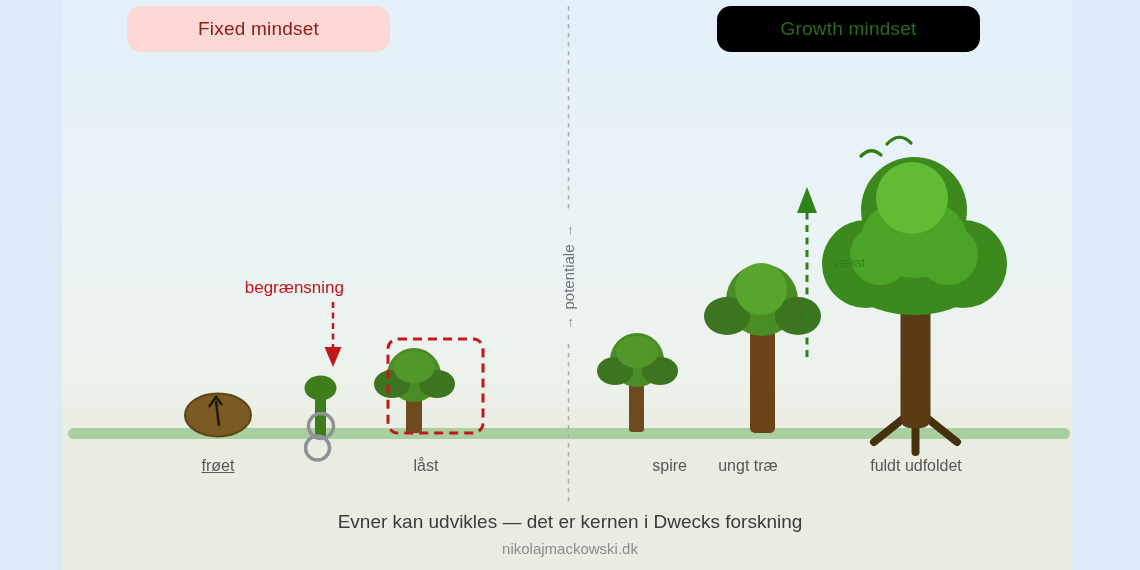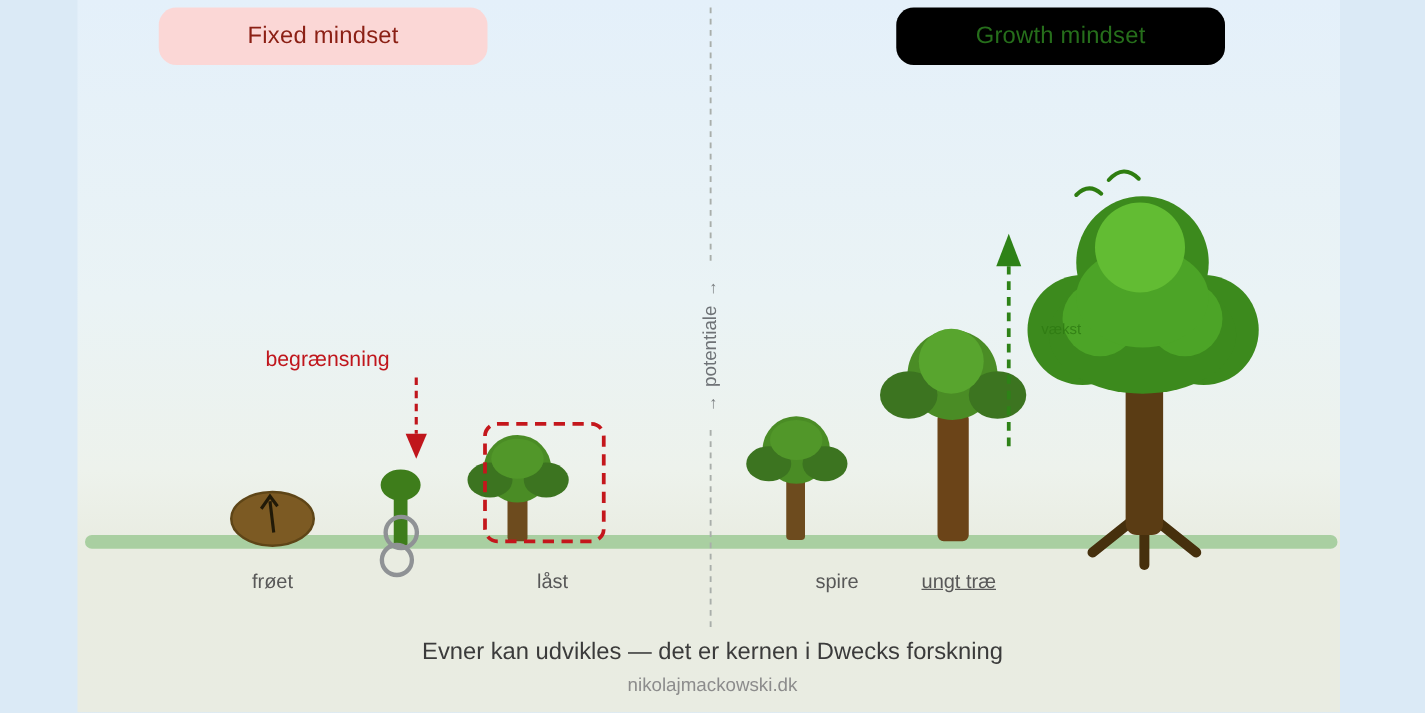--- a/index.html
+++ b/index.html
@@ -16,21 +16,21 @@
   svg.scene{position:absolute;left:0;top:0;}
   .txt{position:absolute;line-height:1.2;}
   .badge{
     position:absolute;top:6px;height:46px;width:263px;
     border-radius:14px;display:flex;align-items:center;justify-content:center;
     font-size:19px;letter-spacing:.2px;
   }
   .badge-fixed{left:127px;background:#fbd7d6;color:#8b2015;}
   .badge-growth{left:717px;background:#000000;color:#266e1b;}
   .limitation{
-    left:180px;top:278px;width:164px;text-align:center;
+    left:180px;top:278px;width:164px;text-align:right;
     color:#c0161c;font-size:17px;
   }
   .potentiale{
     left:504px;top:265px;width:130px;height:24px;
     transform:rotate(-90deg);
     display:flex;align-items:center;justify-content:center;gap:7px;
     color:#6e7276;font-size:15px;
   }
   .potentiale .ar{font-size:13px;color:#7a7e80;}
   .vaekst{left:833px;top:256px;width:60px;color:#2e7a12;font-size:12px;opacity:.8;}
@@ -141,21 +141,22 @@
   <div class="txt limitation">begrænsning</div>
 
   <div class="txt potentiale">
     <span class="ar">→</span>
     <span>potentiale</span>
     <span class="ar">→</span>
   </div>
 
   <div class="txt vaekst">vækst</div>
 
-  <div class="txt stage-label" style="left:168px;width:100px;">frøet</div>
-  <div class="txt stage-label" style="left:392px;width:100px;">låst</div>
+  <div class="txt stage-label" style="left:168px;width:100px;text-decoration:underline;">frøet</div>
+  <div class="txt stage-label" style="left:376px;width:100px;">låst</div>
   <div class="txt stage-label" style="left:587px;width:100px;text-align:right;">spire</div>
-  <div class="txt stage-label" style="left:702px;width:130px;text-decoration:underline;">ungt træ</div>
+  <div class="txt stage-label" style="left:683px;width:130px;">ungt træ</div>
+  <div class="txt stage-label" style="left:836px;width:160px;">fuldt udfoldet</div>
 
   <div class="txt caption-main">Evner kan udvikles — det er kernen i Dwecks forskning</div>
   <div class="txt caption-source">nikolajmackowski.dk</div>
 
 </div>
 
 </body></html>

